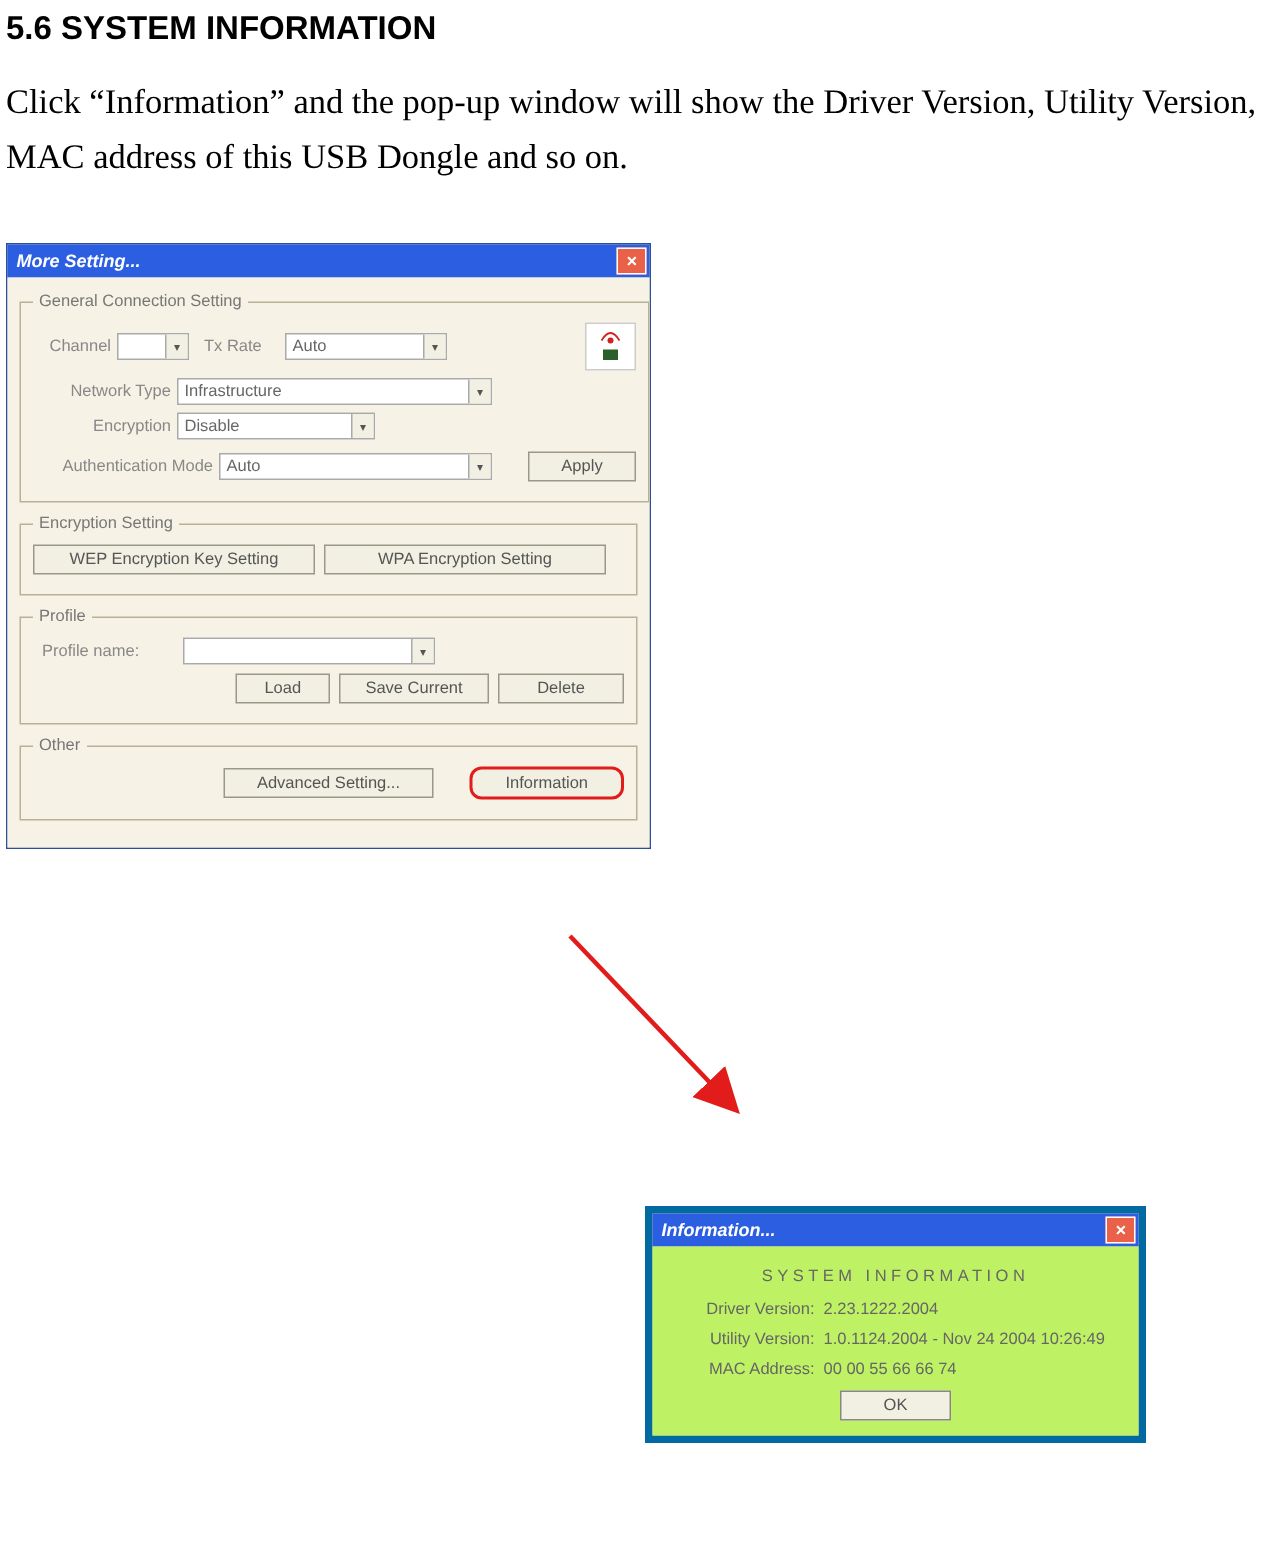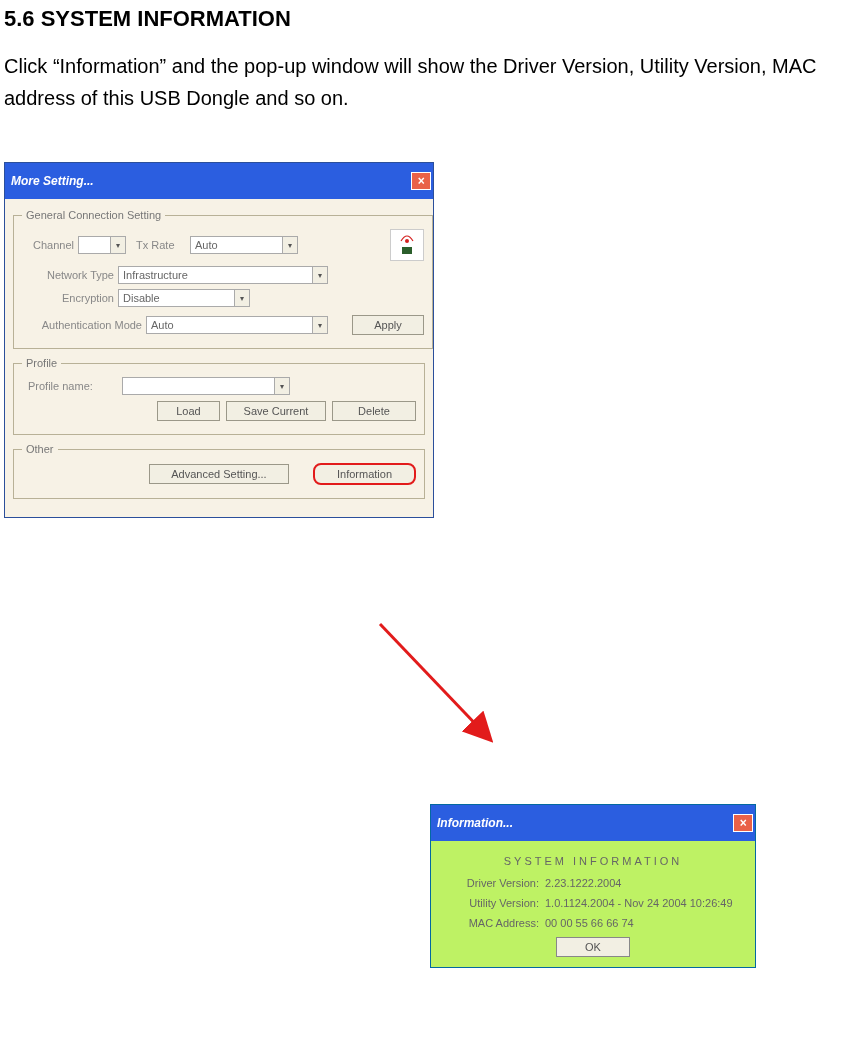--- a/index.html
+++ b/index.html
@@ -10,39 +10,40 @@
     width: 858px;
     height: 1037px;
     position: relative;
   }
   .heading {
     font-size: 22px;
     font-weight: bold;
     margin: 6px 4px 18px 4px;
   }
   .bodytext {
-    font-size: 20px;
+    font-size: 23px;
     margin: 0 4px 17px 4px;
     line-height: 1.6;
+    font-family: Liberation Serif, serif;
   }
 
   
   .win1 {
     position: absolute;
     left: 4px;
     top: 162px;
     width: 428px;
     border: 1px solid #2b4f9b;
     background: #ece9d8;
     font-family: Tahoma, Verdana, sans-serif;
   }
   .titlebar {
     background: linear-gradient(to bottom, #3a6dff 0%, #1e3fb1 50%, #3a6dff 100%);
     background: #2b5ee0;
-    height: 36px;
+    height: 22px;
     display: flex;
     align-items: center;
     padding: 0 2px 0 6px;
     color: #fff;
     font-weight: bold;
     font-size: 12px;
     font-style: italic;
     justify-content: space-between;
   }
   .closebtn {
@@ -130,21 +131,21 @@
     left: 370px;
     top: 614px;
   }
 
   
   .win2 {
     position: absolute;
     left: 430px;
     top: 804px;
     width: 324px;
-    border: 1px solid #0369a1;
+    border: 5px solid #0369a1;
     background: #ece9d8;
     font-family: Tahoma, Verdana, sans-serif;
   }
   .content2 {
     background: #bef264;
     padding: 10px 8px 10px 8px;
     font-size: 11px;
     color: #666;
   }
   .sysinfo-title {
@@ -254,20 +255,27 @@
       <div class="row" style="margin-top:8px">
         <span class="lbl" style="width:120px">Authentication Mode</span>
         <div class="dropdown" style="width:182px">
           <span class="dropdown-text">Auto</span>
           <span class="dropdown-arrow">▾</span>
         </div>
         <button class="btn" style="margin-left:20px;width:72px">Apply</button>
       </div>
     </fieldset>
 
+    <fieldset>
+      <legend>Encryption Setting</legend>
+      <div class="row" style="justify-content:flex-start;gap:6px">
+        <button class="btn" style="width:188px">WEP Encryption Key Setting</button>
+        <button class="btn" style="width:188px">WPA Encryption Setting</button>
+      </div>
+    </fieldset>
 
     <fieldset>
       <legend>Profile</legend>
       <div class="row">
         <span style="width:90px;font-size:11px;color:#888;padding-left:6px">Profile name:</span>
         <div class="dropdown" style="width:168px">
           <span class="dropdown-text"></span>
           <span class="dropdown-arrow">▾</span>
         </div>
       </div>

